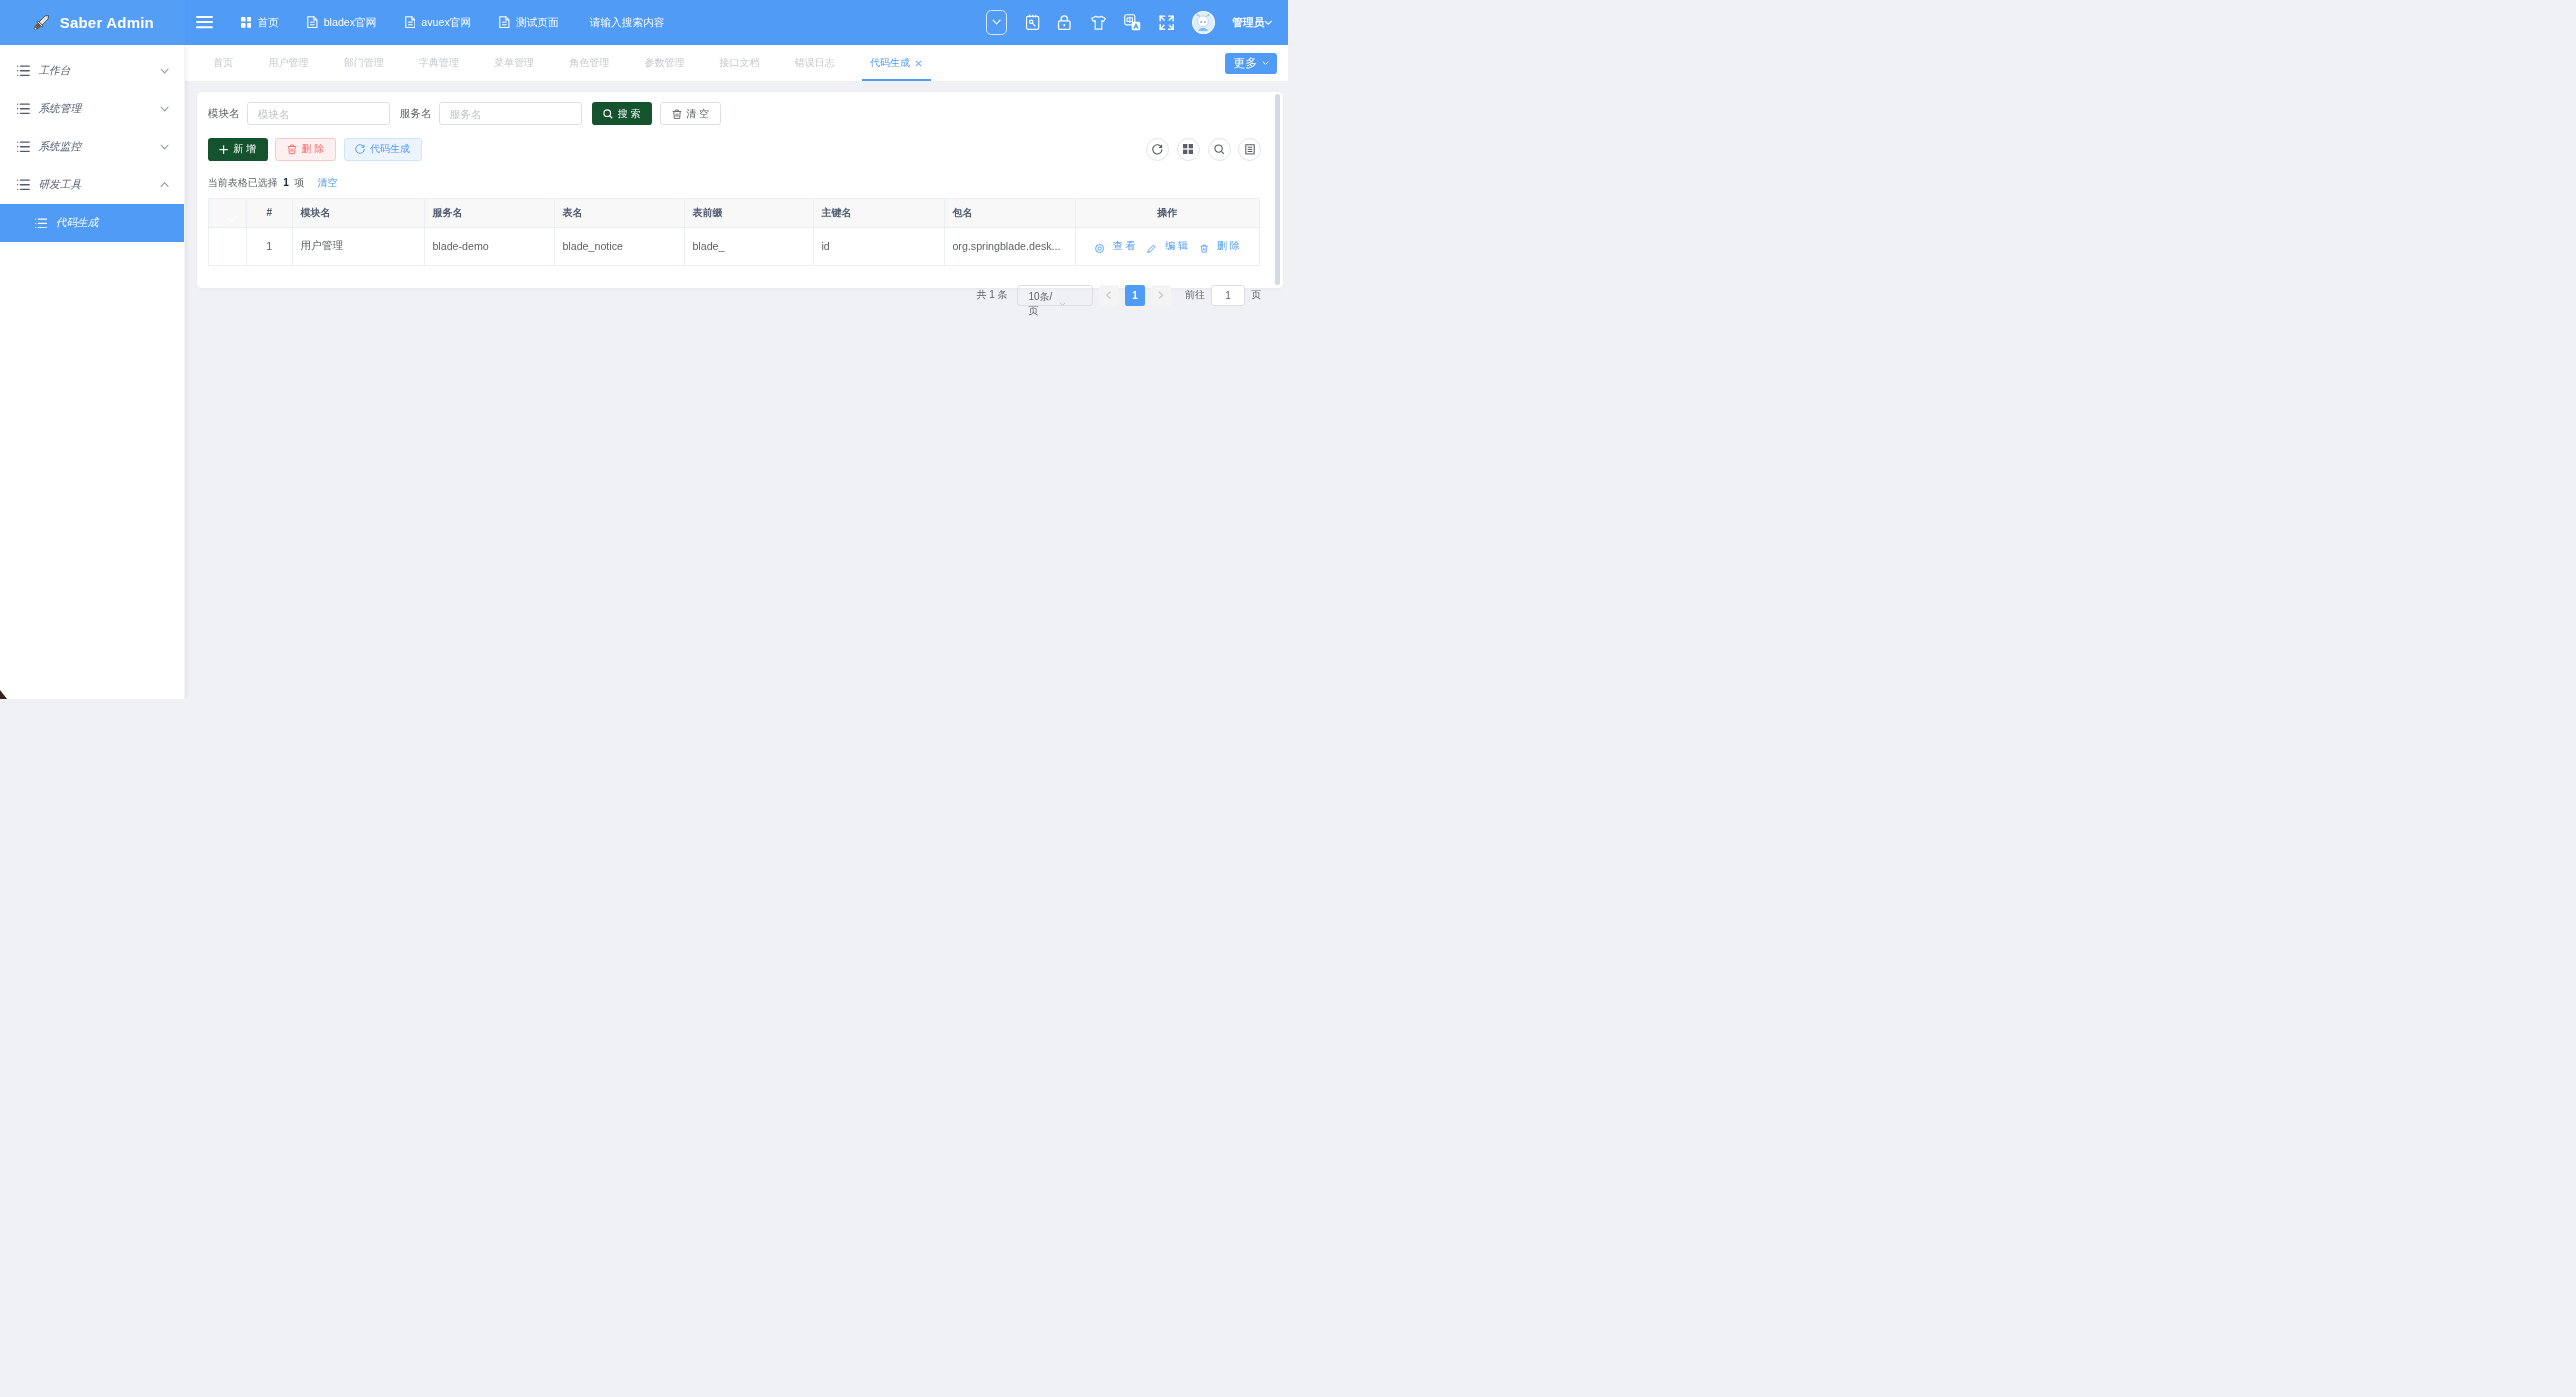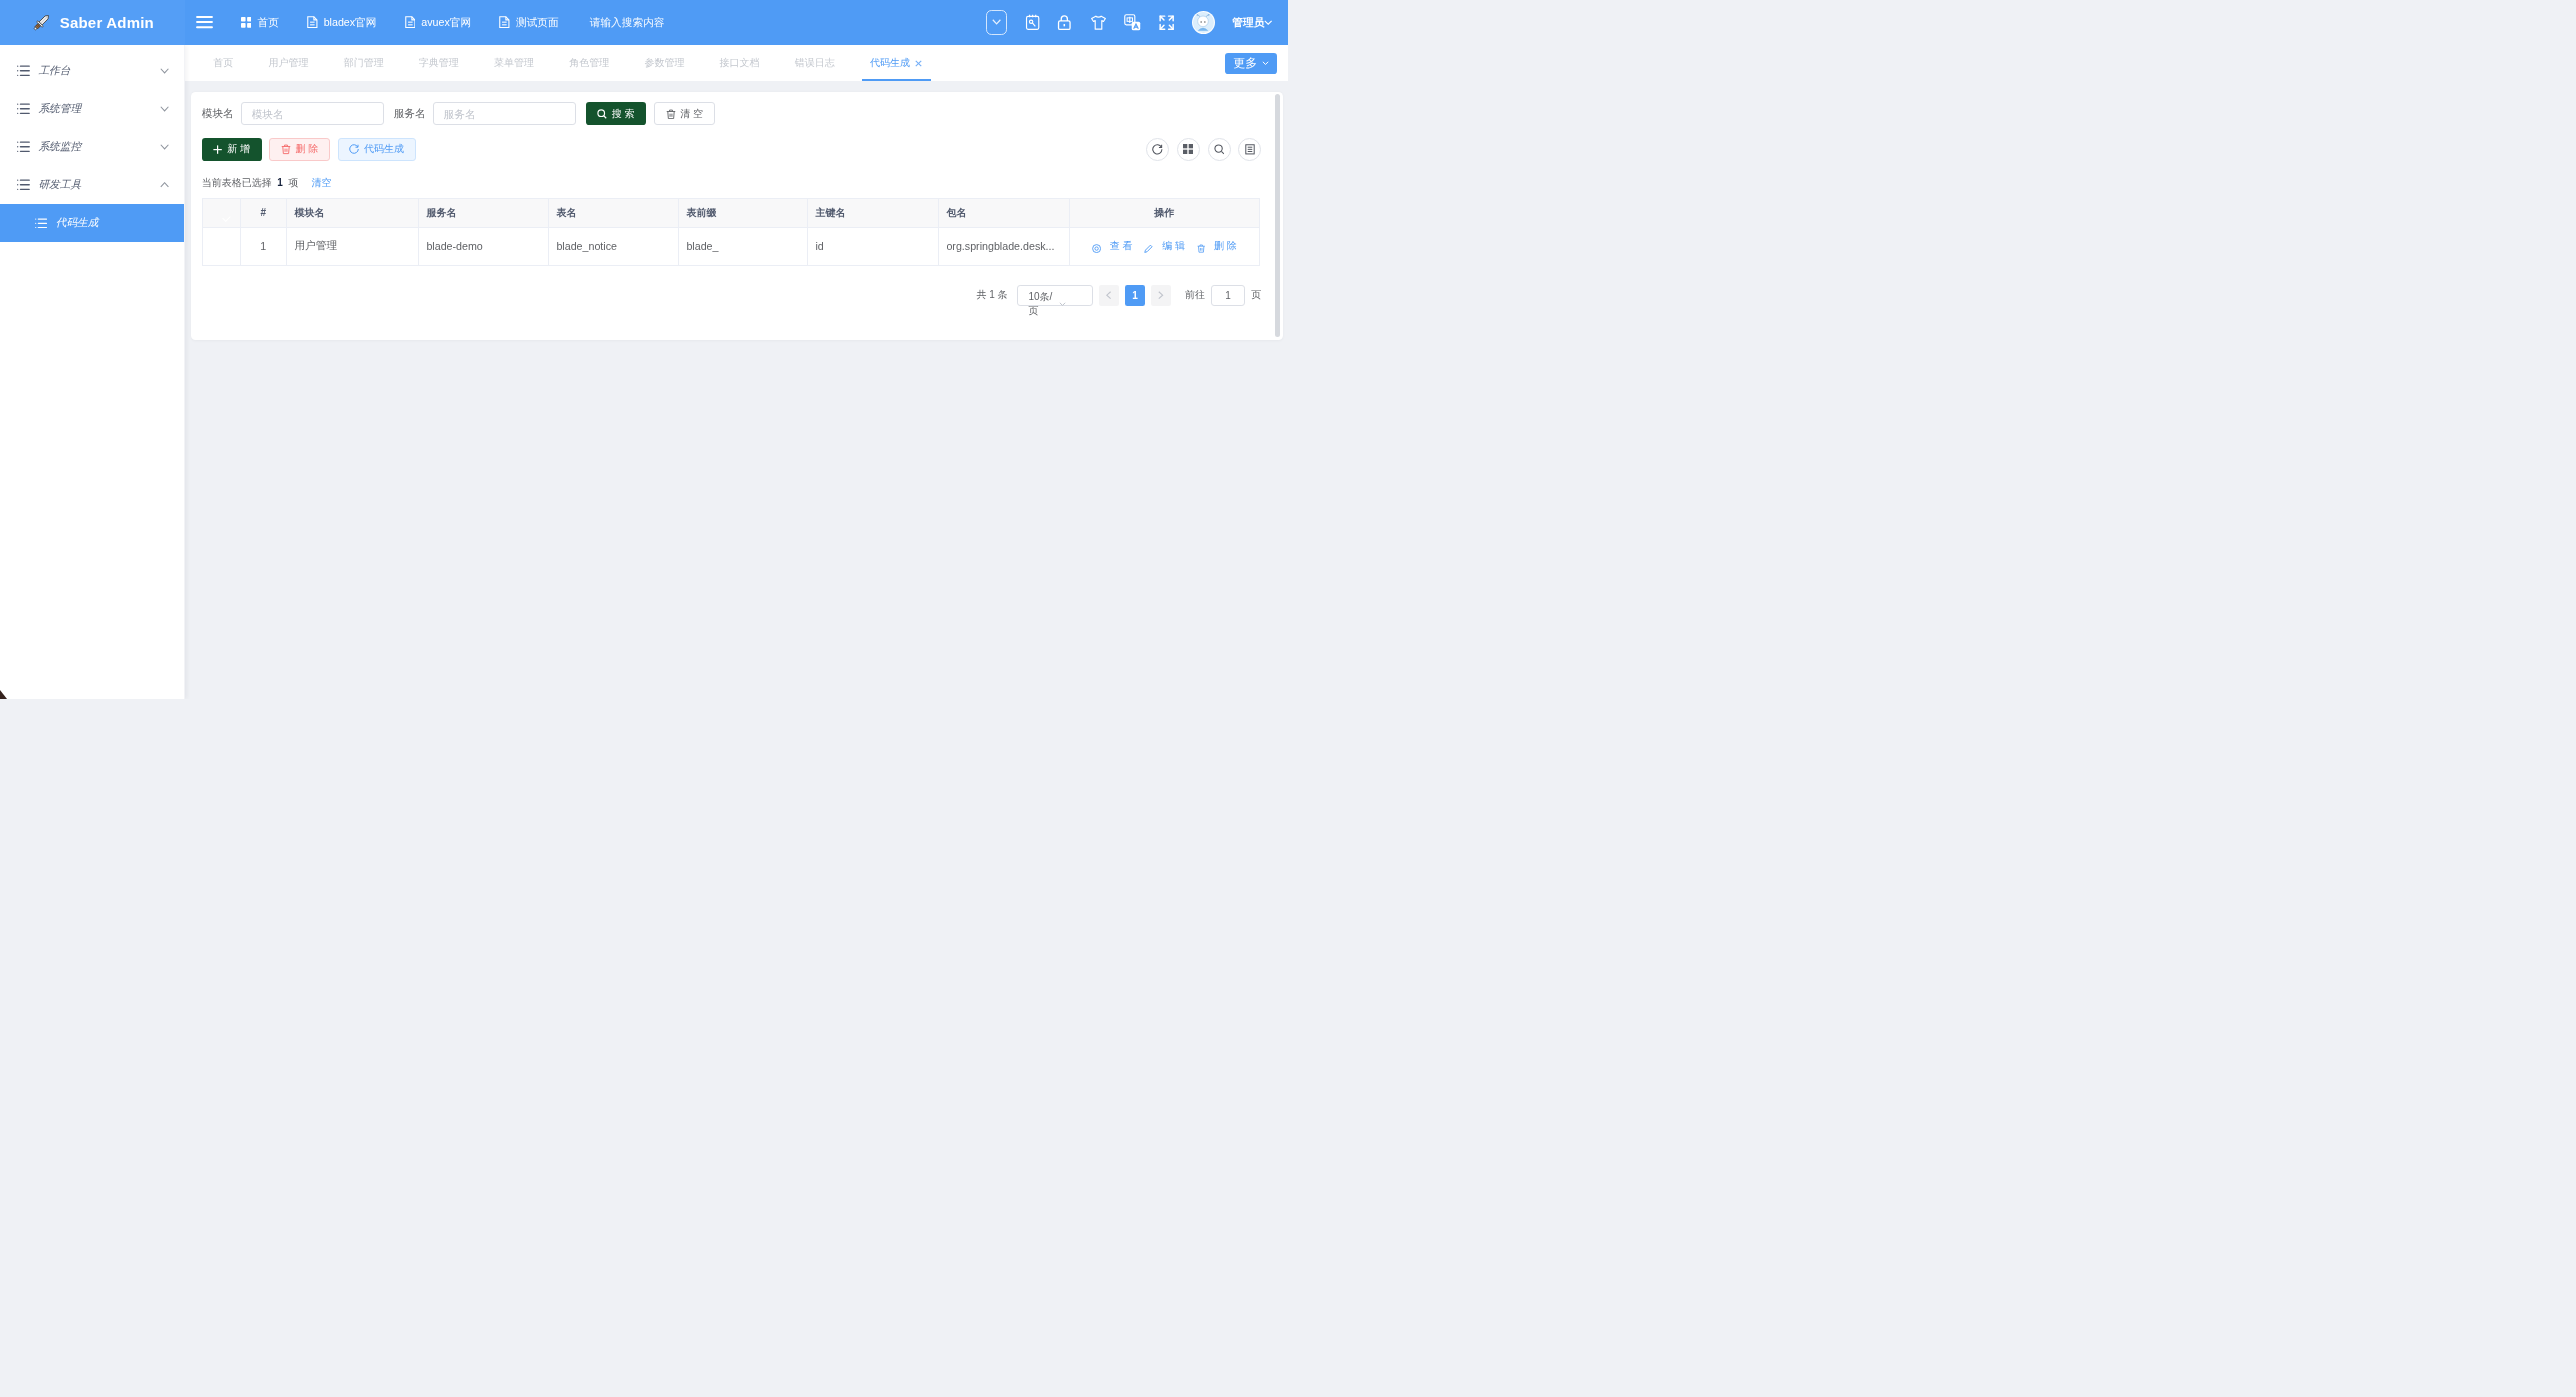--- a/index.html
+++ b/index.html
@@ -33,21 +33,21 @@
   
   .tabbar { position:absolute; left:185px; right:0; top:45px; height:36px; background:#fff; display:flex; align-items:stretch; padding-left:10.7px; z-index:10; }
   .tab { padding:0 17.6px; font-size:10px; color:#c3c7ce; display:flex; align-items:center; position:relative; cursor:pointer; white-space:nowrap; }
   .tab.active { color:#4f9bf5; }
   .tab.active::after { content:""; position:absolute; left:9.2px; right:9.2px; bottom:0; height:2.3px; background:#4f9bf5; }
   .tab .close { margin-left:5.4px; display:flex; cursor:pointer; }
   .more-btn { position:absolute; right:10.7px; top:7.7px; height:21px; padding:0 8.4px; background:#4f9bf5; color:#fff; border:none; border-radius:3.1px; font-size:12px; display:flex; align-items:center; gap:4.6px; cursor:pointer; font-family:inherit; }
 
   
   .main { position:absolute; left:185px; right:0; top:81px; bottom:0; background:#eff1f5; }
-  .card { position:absolute; left:6px; right:5.4px; top:10.7px; height:248px; background:#fff; border-radius:4.6px; box-shadow:0 0.8px 3.1px rgba(0,0,0,.04); padding:9.2px 10.7px; }
+  .card { position:absolute; left:12px; right:5.4px; top:10.7px; height:196px; background:#fff; border-radius:4.6px; box-shadow:0 0.8px 3.1px rgba(0,0,0,.04); padding:9.2px 10.7px; }
   .card-scroll { position:absolute; top:2.3px; bottom:2.3px; right:2.3px; width:5.4px; background:#d6d9de; border-radius:3.1px; cursor:pointer; }
 
   .filter-row { display:flex; align-items:center; margin-top:1.5px; }
   .f-label { font-size:10.7px; color:#606266; margin-right:7.7px; }
   .f-input { width:143px; height:23px; border:0.8px solid #dcdfe6; border-radius:3.1px; padding:0 9.2px; font-size:10.7px; color:#606266; outline:none; font-family:inherit; margin-right:9.2px; }
   .f-input::placeholder { color:#c0c4cc; }
 
   .btn { height:23px; border-radius:3.1px; font-size:10px; display:inline-flex; align-items:center; justify-content:center; gap:4.6px; border:0.8px solid transparent; cursor:pointer; font-family:inherit; padding:0 10.7px; }
   .btn-primary { background:#14532d; color:#fff; }
   .btn-danger-plain { background:#fef0f0; border-color:#f9c9c9; color:#f56c6c; }

